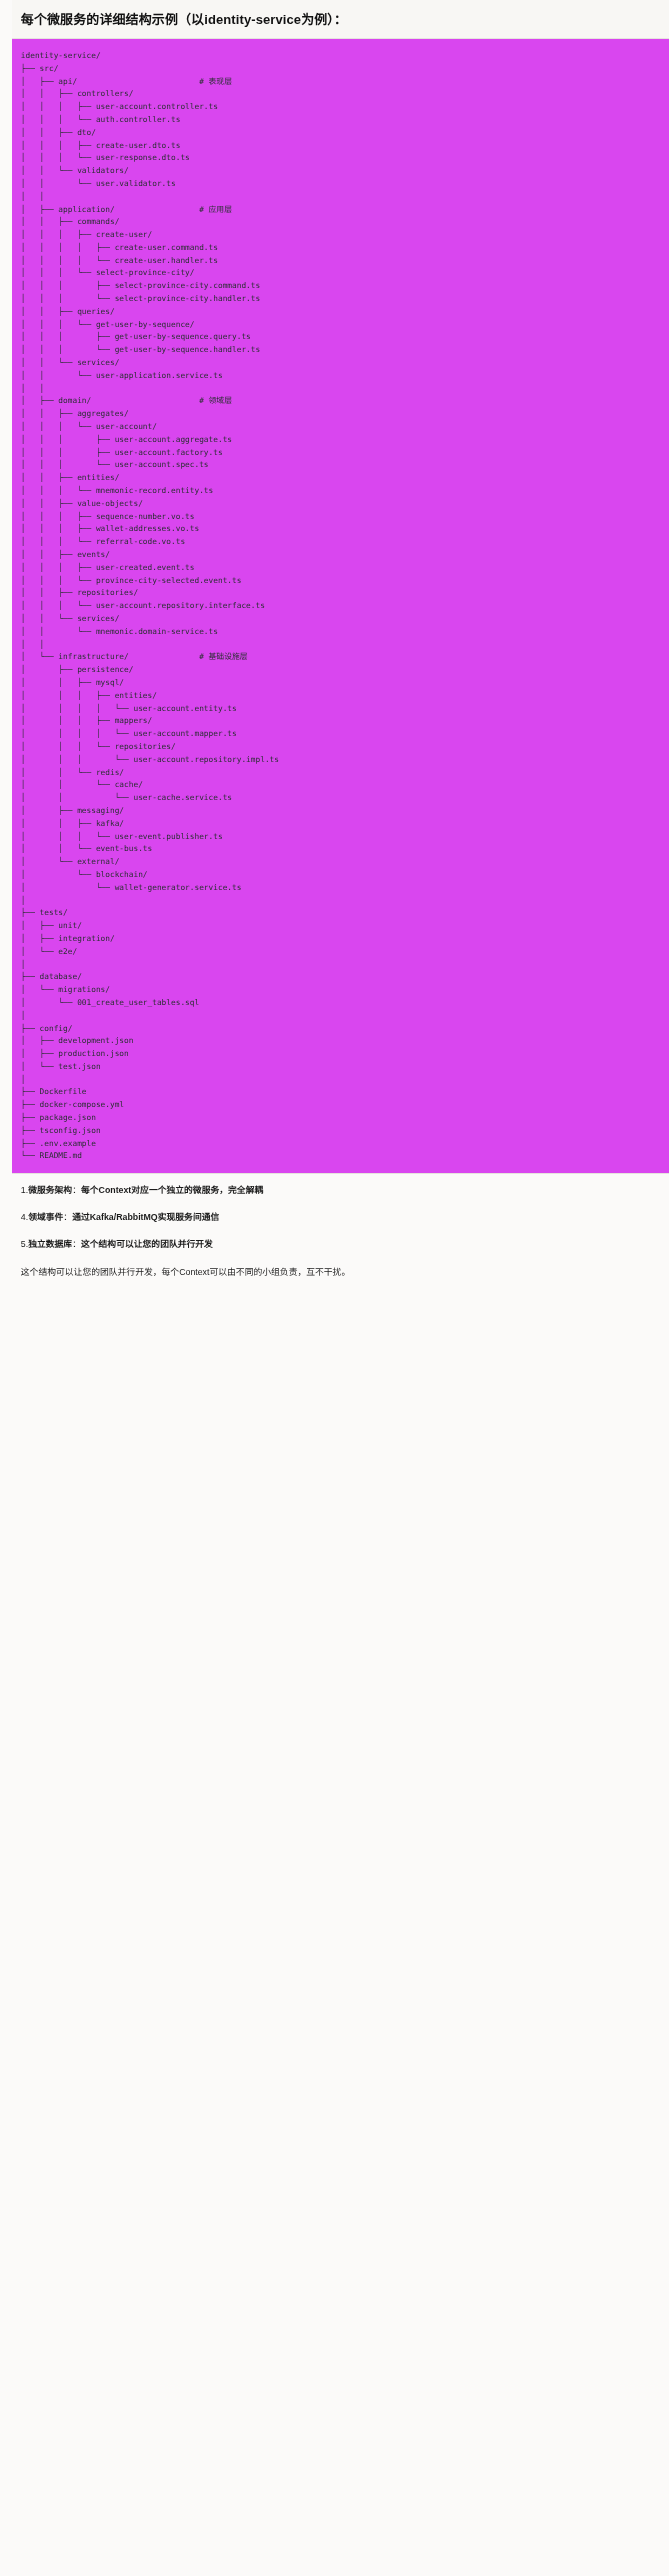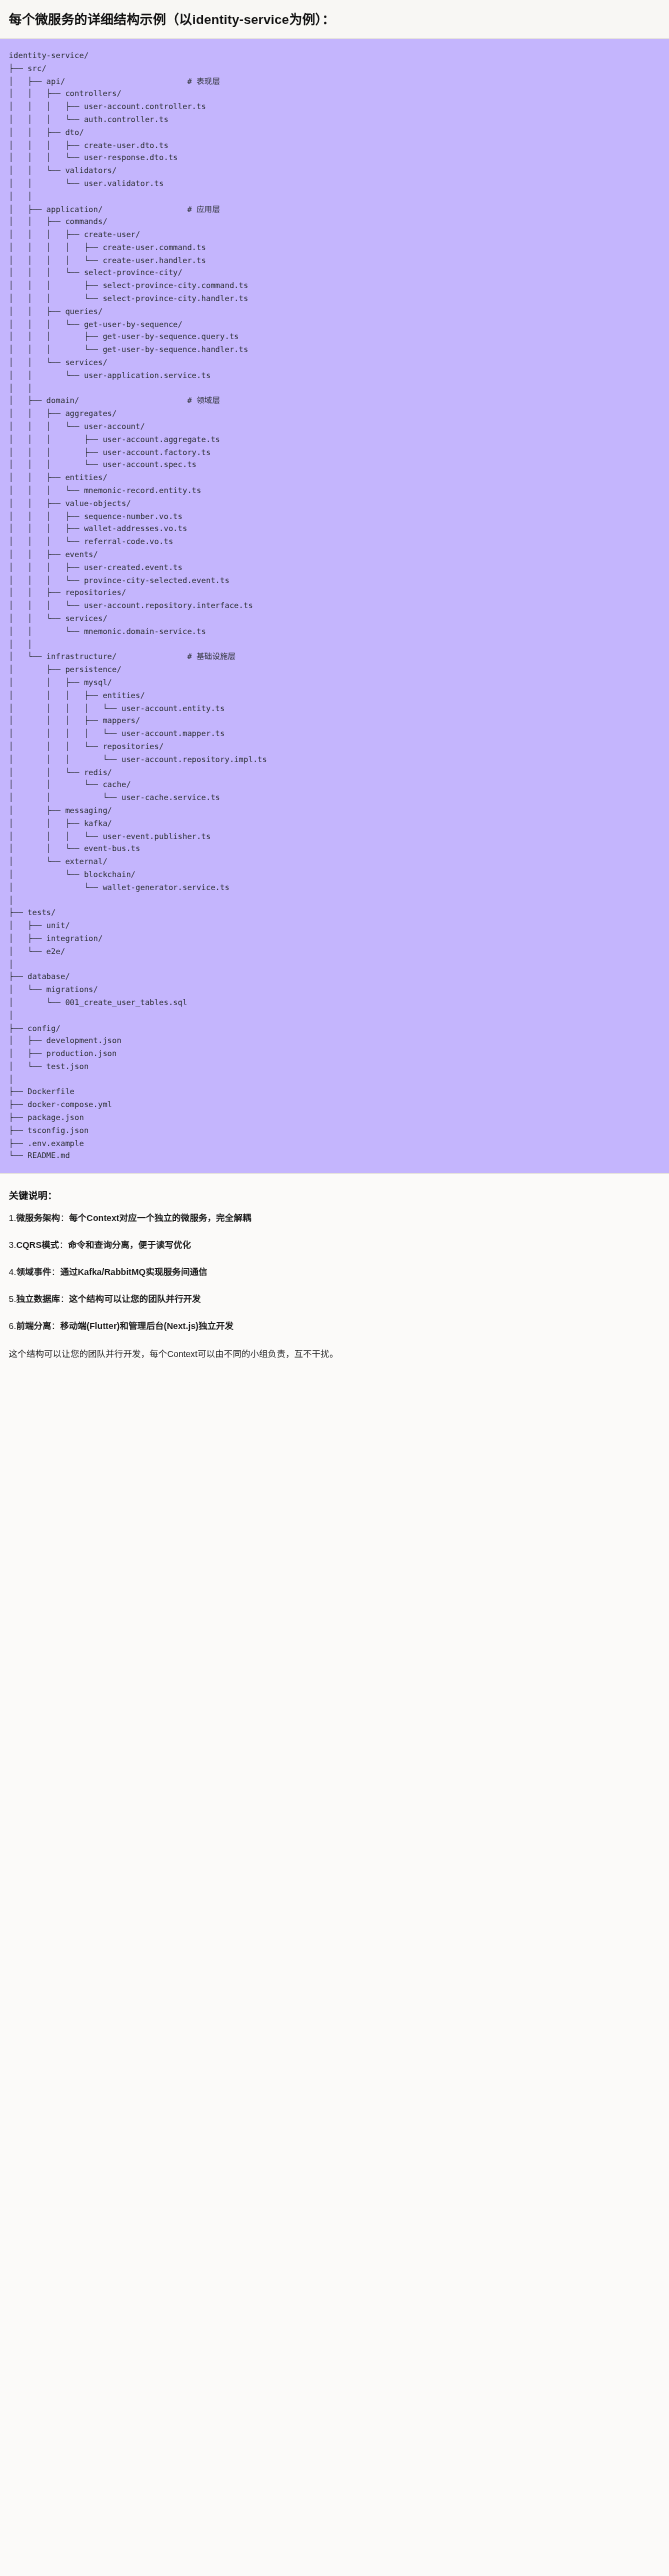--- a/index.html
+++ b/index.html
@@ -11,40 +11,41 @@
   body {
     width: 669px;
     font-family: "Liberation Sans", sans-serif;
     color: #1f1f1f;
     -webkit-font-smoothing: antialiased;
   }
   .page {
     width: 669px;
     box-sizing: border-box;
     background: #fbfaf9;
+    padding-left: 12px;
   }
 
   
   .header {
     padding: 11.3px 8.8px 8.8px 8.8px;
     background: #f8f7f4;
     border-bottom: 0.6px solid #e6e3dd;
   }
   .header-title {
     font-size: 13px;
     font-weight: bold;
     letter-spacing: 0.1px;
     line-height: 1.35;
     color: #121212;
   }
 
   
   .tree-block {
     padding: 11.3px 8.8px 10px 8.8px;
-    background: #c4b5fd;
+    background: #d946ef;
   }
   .tree {
     font-family: "DejaVu Sans Mono", "Liberation Mono", monospace;
     font-size: 7.8px;
     line-height: 12.8px;
     white-space: pre;
     color: #2b2f33;
     letter-spacing: 0px;
   }
   .tree-line {
@@ -97,25 +98,22 @@
 
   <div class="header">
     <div class="header-title">每个微服务的详细结构示例（以identity-service为例）：</div>
   </div>
 
   <div class="tree-block">
     <div class="tree" id="tree-root"><span class="tree-line">identity-service/</span><span class="tree-line">├── src/</span><span class="tree-line">│   ├── api/                          # 表现层</span><span class="tree-line">│   │   ├── controllers/</span><span class="tree-line">│   │   │   ├── user-account.controller.ts</span><span class="tree-line">│   │   │   └── auth.controller.ts</span><span class="tree-line">│   │   ├── dto/</span><span class="tree-line">│   │   │   ├── create-user.dto.ts</span><span class="tree-line">│   │   │   └── user-response.dto.ts</span><span class="tree-line">│   │   └── validators/</span><span class="tree-line">│   │       └── user.validator.ts</span><span class="tree-line">│   │</span><span class="tree-line">│   ├── application/                  # 应用层</span><span class="tree-line">│   │   ├── commands/</span><span class="tree-line">│   │   │   ├── create-user/</span><span class="tree-line">│   │   │   │   ├── create-user.command.ts</span><span class="tree-line">│   │   │   │   └── create-user.handler.ts</span><span class="tree-line">│   │   │   └── select-province-city/</span><span class="tree-line">│   │   │       ├── select-province-city.command.ts</span><span class="tree-line">│   │   │       └── select-province-city.handler.ts</span><span class="tree-line">│   │   ├── queries/</span><span class="tree-line">│   │   │   └── get-user-by-sequence/</span><span class="tree-line">│   │   │       ├── get-user-by-sequence.query.ts</span><span class="tree-line">│   │   │       └── get-user-by-sequence.handler.ts</span><span class="tree-line">│   │   └── services/</span><span class="tree-line">│   │       └── user-application.service.ts</span><span class="tree-line">│   │</span><span class="tree-line">│   ├── domain/                       # 领域层</span><span class="tree-line">│   │   ├── aggregates/</span><span class="tree-line">│   │   │   └── user-account/</span><span class="tree-line">│   │   │       ├── user-account.aggregate.ts</span><span class="tree-line">│   │   │       ├── user-account.factory.ts</span><span class="tree-line">│   │   │       └── user-account.spec.ts</span><span class="tree-line">│   │   ├── entities/</span><span class="tree-line">│   │   │   └── mnemonic-record.entity.ts</span><span class="tree-line">│   │   ├── value-objects/</span><span class="tree-line">│   │   │   ├── sequence-number.vo.ts</span><span class="tree-line">│   │   │   ├── wallet-addresses.vo.ts</span><span class="tree-line">│   │   │   └── referral-code.vo.ts</span><span class="tree-line">│   │   ├── events/</span><span class="tree-line">│   │   │   ├── user-created.event.ts</span><span class="tree-line">│   │   │   └── province-city-selected.event.ts</span><span class="tree-line">│   │   ├── repositories/</span><span class="tree-line">│   │   │   └── user-account.repository.interface.ts</span><span class="tree-line">│   │   └── services/</span><span class="tree-line">│   │       └── mnemonic.domain-service.ts</span><span class="tree-line">│   │</span><span class="tree-line">│   └── infrastructure/               # 基础设施层</span><span class="tree-line">│       ├── persistence/</span><span class="tree-line">│       │   ├── mysql/</span><span class="tree-line">│       │   │   ├── entities/</span><span class="tree-line">│       │   │   │   └── user-account.entity.ts</span><span class="tree-line">│       │   │   ├── mappers/</span><span class="tree-line">│       │   │   │   └── user-account.mapper.ts</span><span class="tree-line">│       │   │   └── repositories/</span><span class="tree-line">│       │   │       └── user-account.repository.impl.ts</span><span class="tree-line">│       │   └── redis/</span><span class="tree-line">│       │       └── cache/</span><span class="tree-line">│       │           └── user-cache.service.ts</span><span class="tree-line">│       ├── messaging/</span><span class="tree-line">│       │   ├── kafka/</span><span class="tree-line">│       │   │   └── user-event.publisher.ts</span><span class="tree-line">│       │   └── event-bus.ts</span><span class="tree-line">│       └── external/</span><span class="tree-line">│           └── blockchain/</span><span class="tree-line">│               └── wallet-generator.service.ts</span><span class="tree-line">│</span><span class="tree-line">├── tests/</span><span class="tree-line">│   ├── unit/</span><span class="tree-line">│   ├── integration/</span><span class="tree-line">│   └── e2e/</span><span class="tree-line">│</span><span class="tree-line">├── database/</span><span class="tree-line">│   └── migrations/</span><span class="tree-line">│       └── 001_create_user_tables.sql</span><span class="tree-line">│</span><span class="tree-line">├── config/</span><span class="tree-line">│   ├── development.json</span><span class="tree-line">│   ├── production.json</span><span class="tree-line">│   └── test.json</span><span class="tree-line">│</span><span class="tree-line">├── Dockerfile</span><span class="tree-line">├── docker-compose.yml</span><span class="tree-line">├── package.json</span><span class="tree-line">├── tsconfig.json</span><span class="tree-line">├── .env.example</span><span class="tree-line">└── README.md</span></div>
   </div>
 
   <div class="notes">
-    <div class="notes-title">关键说明：</div>
     <div id="notes-list">
         <div class="note-item"><span class="idx">1.</span><span class="term">微服务架构</span><span class="sep">：</span><span class="desc">每个Context对应一个独立的微服务，完全解耦</span></div>
-        <div class="note-item"><span class="idx">3.</span><span class="term">CQRS模式</span><span class="sep">：</span><span class="desc">命令和查询分离，便于读写优化</span></div>
         <div class="note-item"><span class="idx">4.</span><span class="term">领域事件</span><span class="sep">：</span><span class="desc">通过Kafka/RabbitMQ实现服务间通信</span></div>
         <div class="note-item"><span class="idx">5.</span><span class="term">独立数据库</span><span class="sep">：</span><span class="desc">这个结构可以让您的团队并行开发</span></div>
-        <div class="note-item"><span class="idx">6.</span><span class="term">前端分离</span><span class="sep">：</span><span class="desc">移动端(Flutter)和管理后台(Next.js)独立开发</span></div>
       </div>
     <div class="closing">这个结构可以让您的团队并行开发，每个Context可以由不同的小组负责，互不干扰。</div>
   </div>
 
 </div>
 
 
 </body></html>

